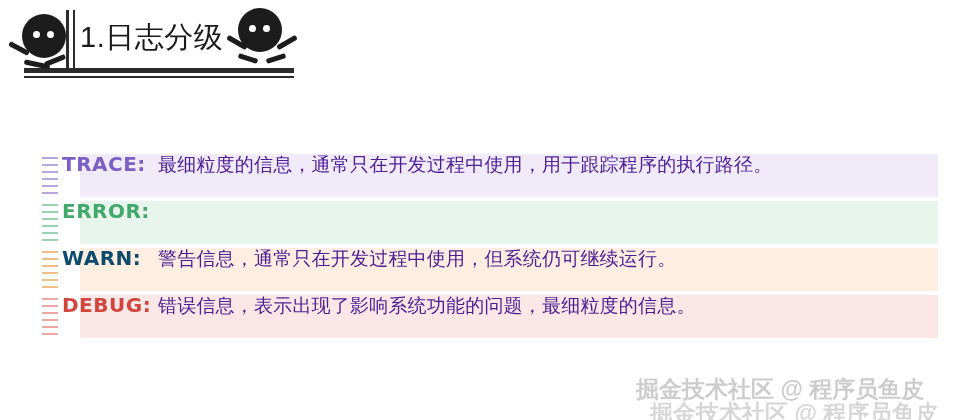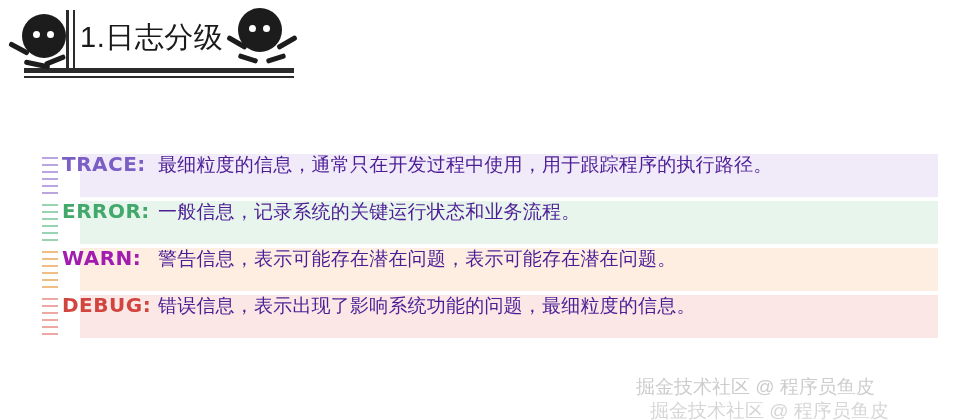--- a/index.html
+++ b/index.html
@@ -142,23 +142,24 @@
     font-size: 19px;
     color: #4c1d95;
     white-space: nowrap;
     letter-spacing: 0.2px;
   }
 
   
   .watermark {
     position: absolute;
     color: rgba(120, 120, 120, 0.38);
-    font-size: 19px;
+    font-size: 23px;
     white-space: nowrap;
     pointer-events: none;
+    font-weight: bold;
   }
   .wm-1 {
     left: 636px;
     top: 374px;
   }
   .wm-2 {
     left: 650px;
     top: 398px;
     color: rgba(120, 120, 120, 0.30);
   }
@@ -213,35 +214,34 @@
     <div class="row-bg" style="background:#e7f5ec;"></div>
     <div class="ticks">
       <div class="tick" style="background:#9ad3b2;"></div>
       <div class="tick" style="background:#9ad3b2;"></div>
       <div class="tick" style="background:#9ad3b2;"></div>
       <div class="tick" style="background:#9ad3b2;"></div>
       <div class="tick" style="background:#9ad3b2;"></div>
       <div class="tick" style="background:#9ad3b2;"></div>
     </div>
     <div class="level" style="color:#43a86b;">ERROR:</div>
-    <div class="desc">一般信息，记录系统的关键运行状态和业务流程。</div>
   </div>
 
   <div class="row">
     <div class="row-bg" style="background:#fdeee1;"></div>
     <div class="ticks">
       <div class="tick" style="background:#f0bd85;"></div>
       <div class="tick" style="background:#f0bd85;"></div>
       <div class="tick" style="background:#f0bd85;"></div>
       <div class="tick" style="background:#f0bd85;"></div>
       <div class="tick" style="background:#f0bd85;"></div>
       <div class="tick" style="background:#f0bd85;"></div>
     </div>
-    <div class="level" style="color:#a21caf;">WARN:</div>
-    <div class="desc">警告信息，表示可能存在潜在问题，表示可能存在潜在问题。</div>
+    <div class="level" style="color:#0c4a6e;">WARN:</div>
+    <div class="desc">警告信息，通常只在开发过程中使用，但系统仍可继续运行。</div>
   </div>
 
   <div class="row">
     <div class="row-bg" style="background:#fbe7e6;"></div>
     <div class="ticks">
       <div class="tick" style="background:#eda8a4;"></div>
       <div class="tick" style="background:#eda8a4;"></div>
       <div class="tick" style="background:#eda8a4;"></div>
       <div class="tick" style="background:#eda8a4;"></div>
       <div class="tick" style="background:#eda8a4;"></div>

